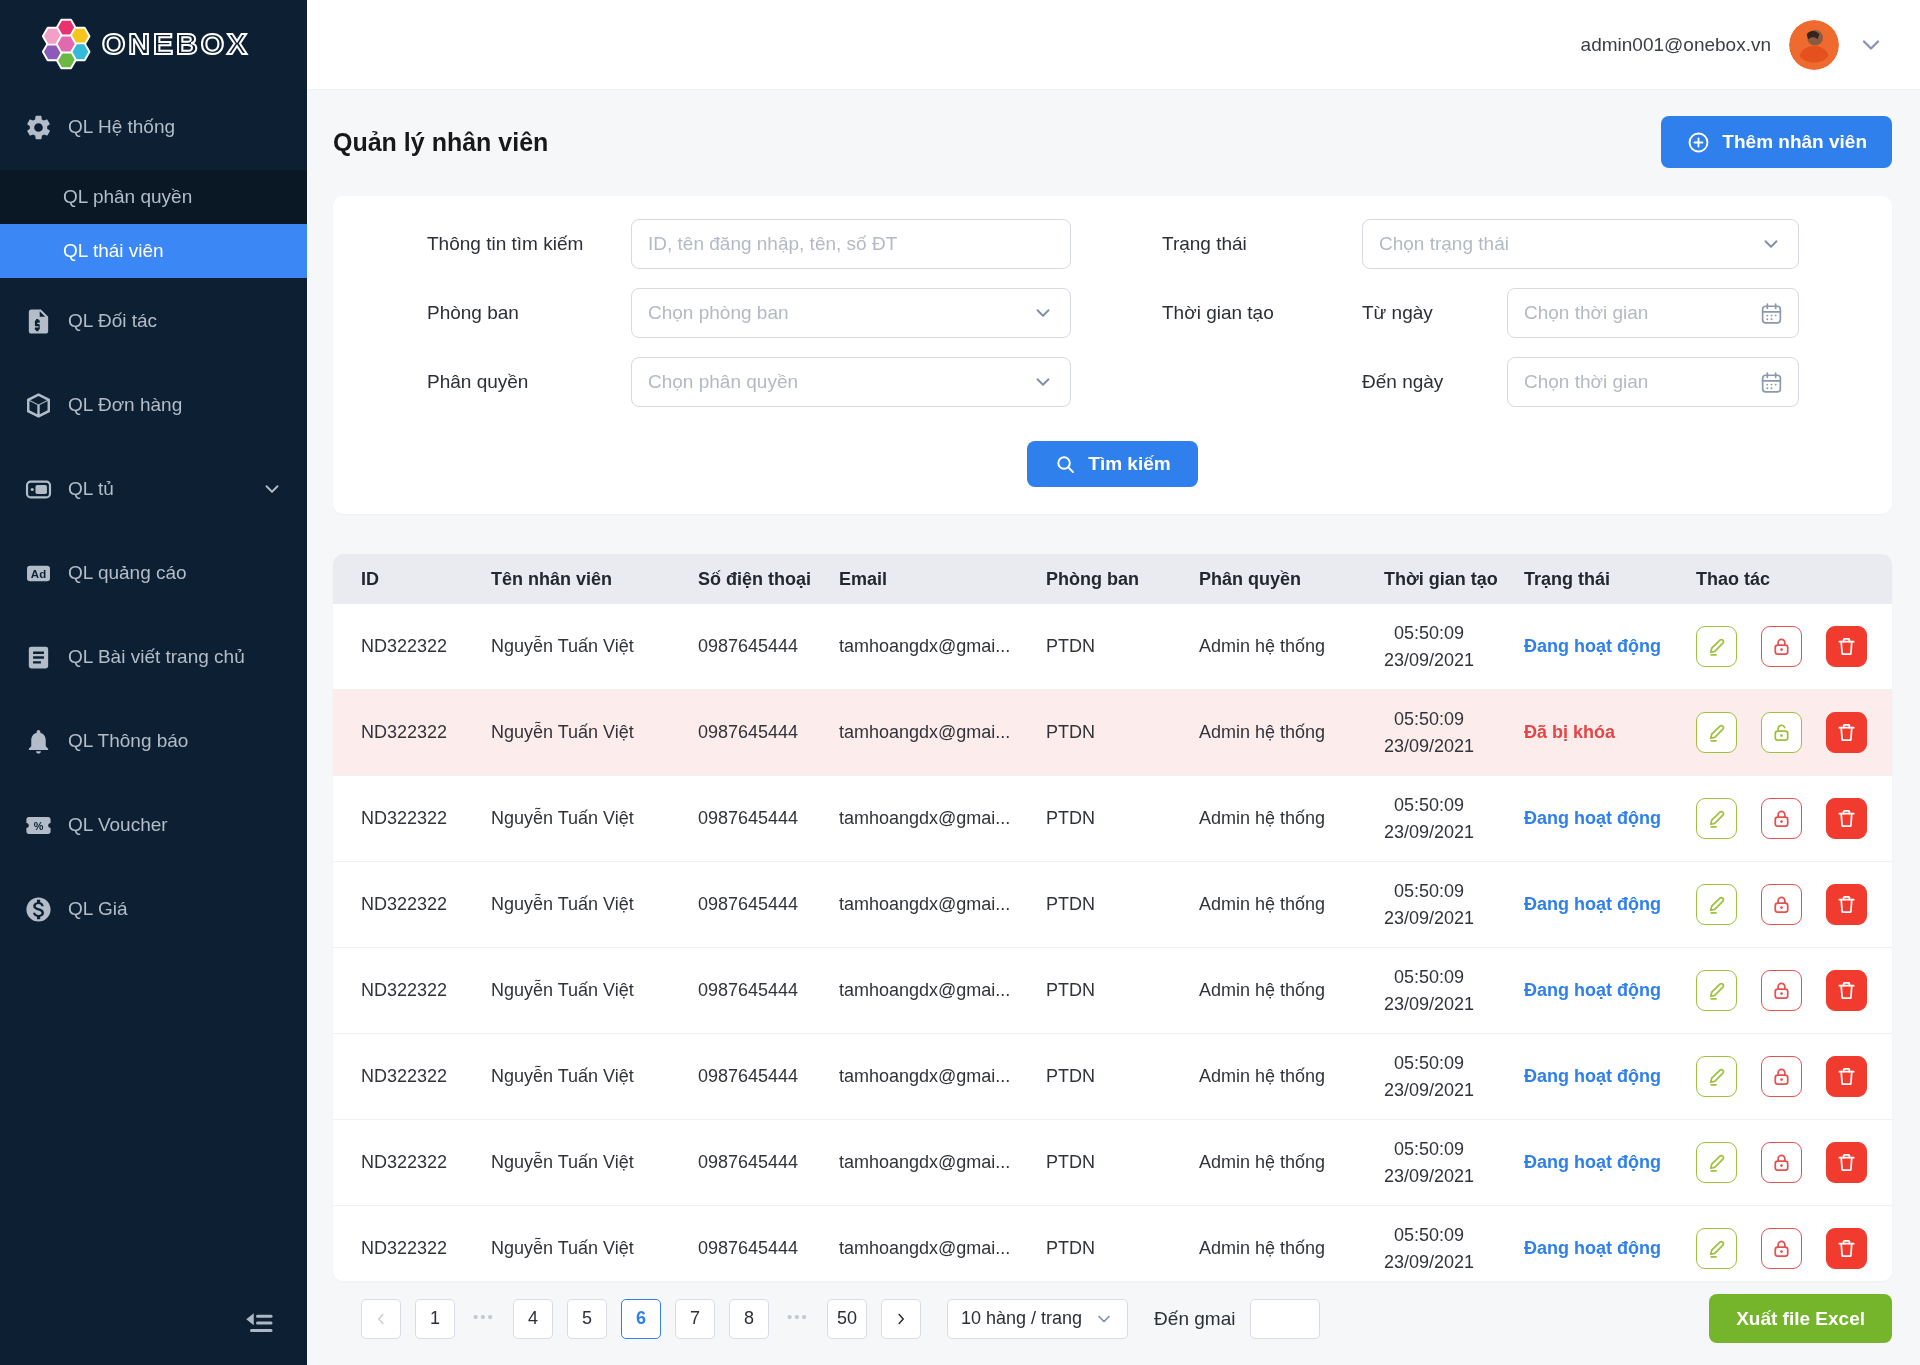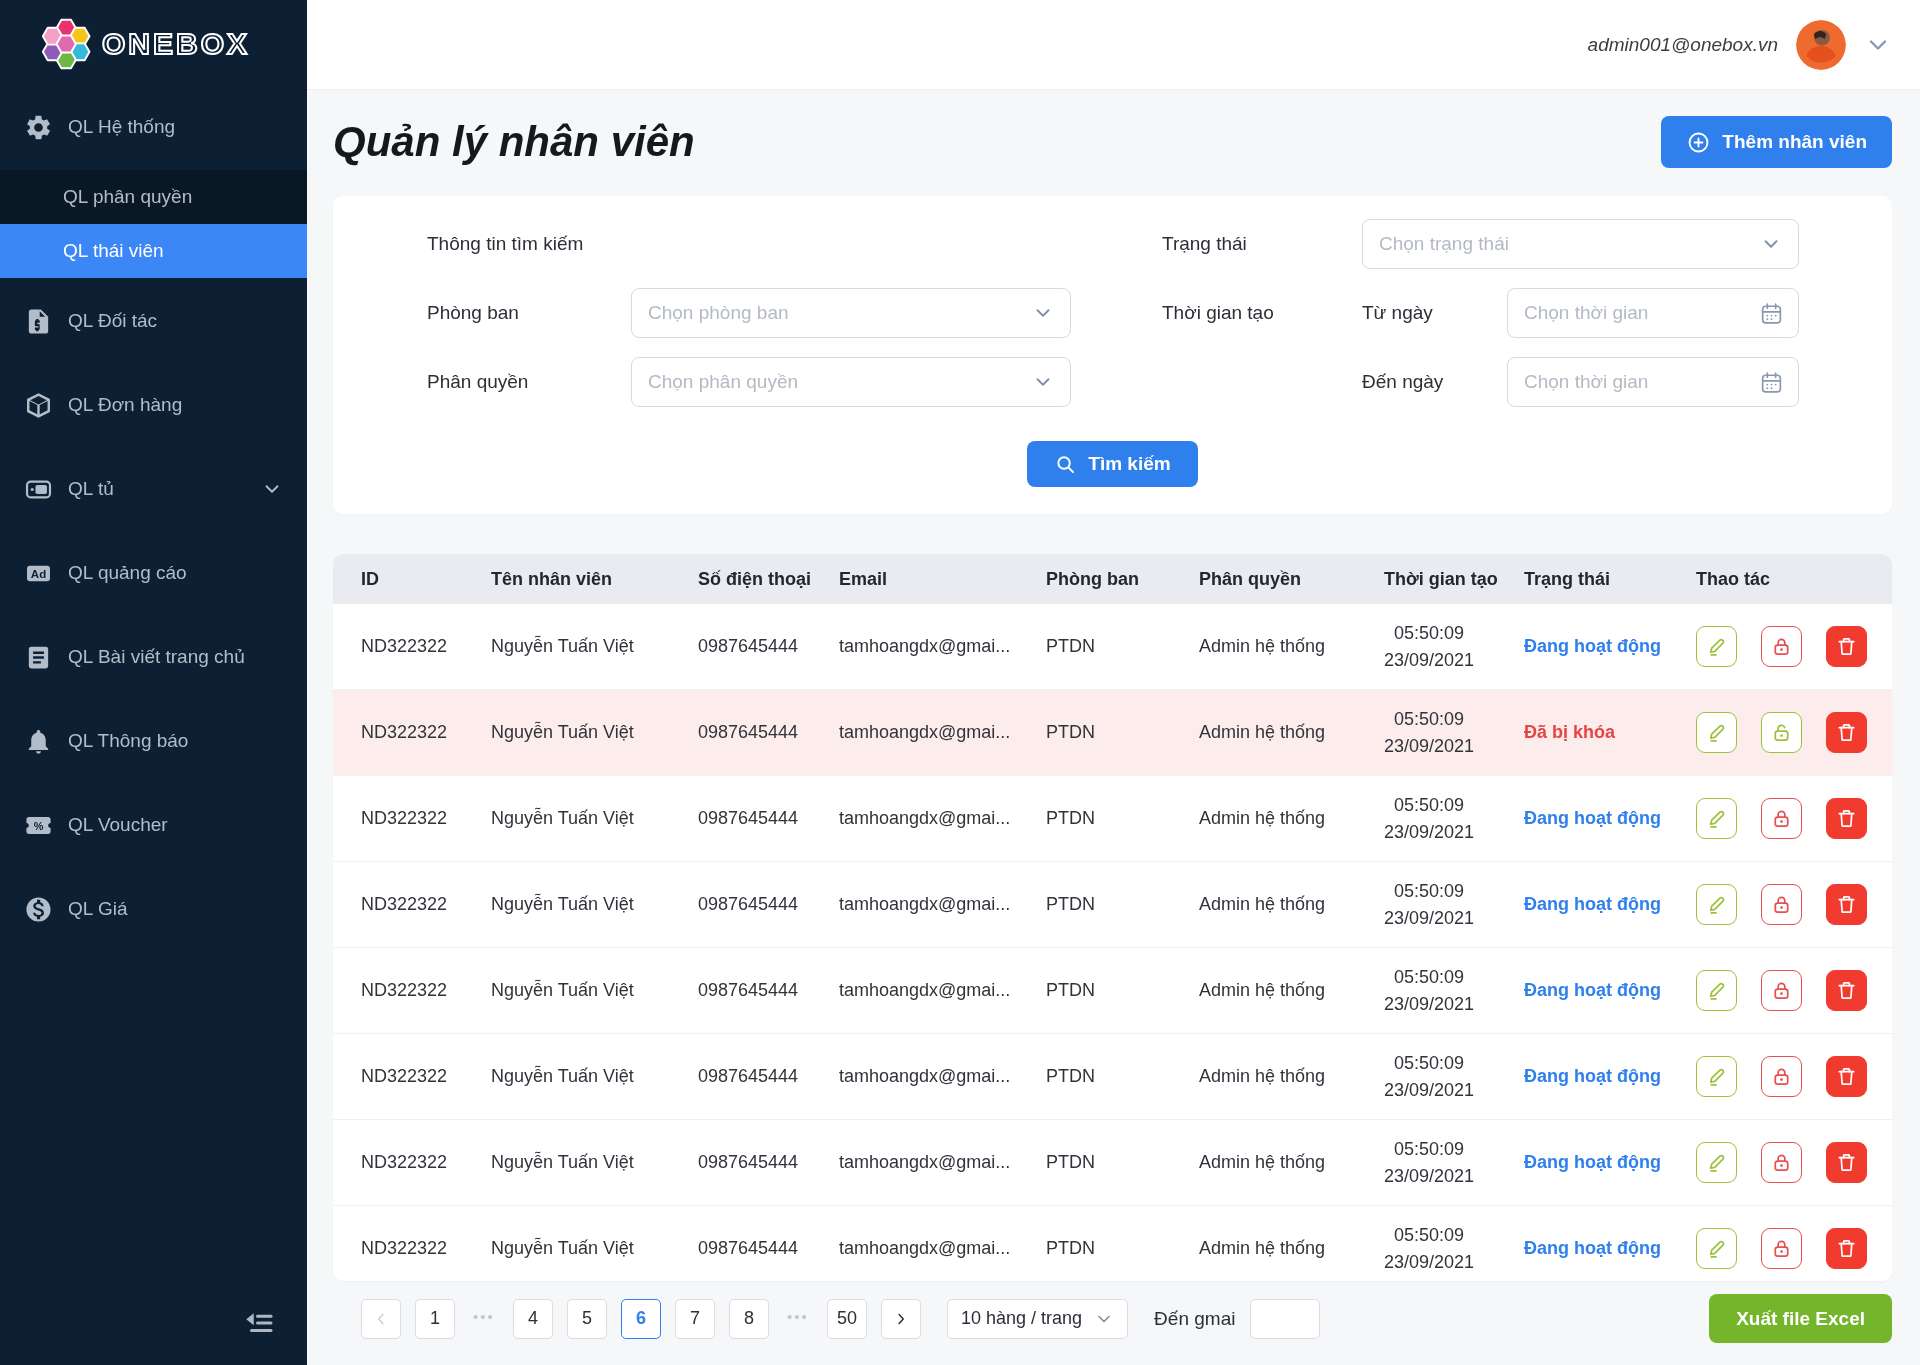--- a/index.html
+++ b/index.html
@@ -25,31 +25,31 @@
   .mi-icon svg { width:100%; height:100%; }
   .mi-chevron { margin-left:auto; width:22px; height:22px; }
   .mi-chevron svg { width:100%; height:100%; }
   .collapse-btn { position:absolute; bottom:24px; right:30px; width:36px; height:36px;
                   color:#aeb8c4; cursor:pointer; }
   .collapse-btn svg { width:100%; height:100%; }
 
   
   .main { flex:1; display:flex; flex-direction:column; min-width:0; }
   .topbar { height:90px; background:#fff; display:flex; align-items:center;
-            justify-content:flex-end; padding-right:28px; border-bottom:1px solid #eef0f3;font-style:italic; }
+            justify-content:flex-end; padding-right:35px; border-bottom:1px solid #eef0f3; }
   .account { display:flex; align-items:center; gap:18px; cursor:pointer; }
   .email { font-size:19px; color:#3a3f46; }
   .avatar { width:50px; height:50px; border-radius:50%; overflow:hidden; flex-shrink:0; }
   .avatar svg { width:100%; height:100%; display:block; }
   .chev { width:28px; height:28px; color:#8c93b8; }
   .chev svg { width:100%; height:100%; }
 
   .content { flex:1; padding:26px 28px 0 26px; overflow:hidden; }
   .page-head { display:flex; justify-content:space-between; align-items:center; }
-  .page-title { font-size:42px; font-weight:bold; color:#17181a;font-style:italic; }
+  .page-title { font-size:25px; font-weight:bold; color:#17181a; }
   .btn-primary { background:#2f80ed; color:#fff; border:none; border-radius:8px;
                  font-family:inherit; font-size:19px; font-weight:bold; display:inline-flex;
                  align-items:center; gap:11px; height:52px; padding:0 25px; cursor:pointer; }
   .btn-primary svg { width:25px; height:25px; }
 
   
   .filter-card { background:#fff; border-radius:10px; margin-top:28px;
                  padding:23px 0 27px 0; box-shadow:0 1px 2px rgba(20,30,50,.03); }
   .f-cols { display:flex; }
   .f-left { margin-left:94px; }
@@ -276,20 +276,21 @@
           </span>
           <span>Thêm nhân viên</span>
         </button>
       </div>
 
       <section class="filter-card">
         <div class="f-cols">
           <div class="f-left">
             <div class="f-row">
               <span class="f-label">Thông tin tìm kiếm</span>
+              <input class="f-input" placeholder="ID, tên đăng nhập, tên, số ĐT" style="">
             </div>
             <div class="f-row">
               <span class="f-label">Phòng ban</span>
               <div class="f-select">
                 <span class="ph">Chọn phòng ban</span>
                 <span class="dd">
                   <svg viewBox="0 0 24 24" fill="none" stroke="currentColor" stroke-width="2" stroke-linecap="round" stroke-linejoin="round">
                       <path d="M6 9l6 6 6-6"></path>
                     </svg>
                 </span>

